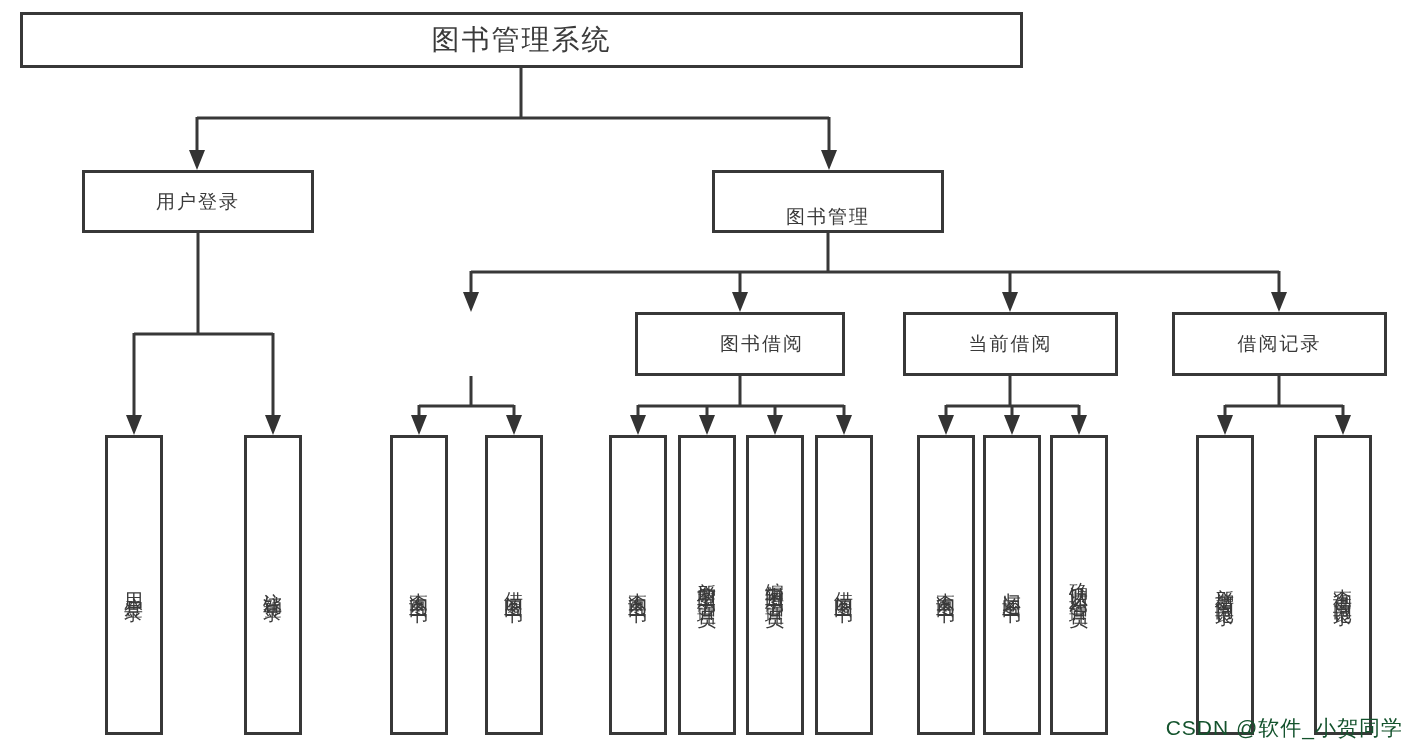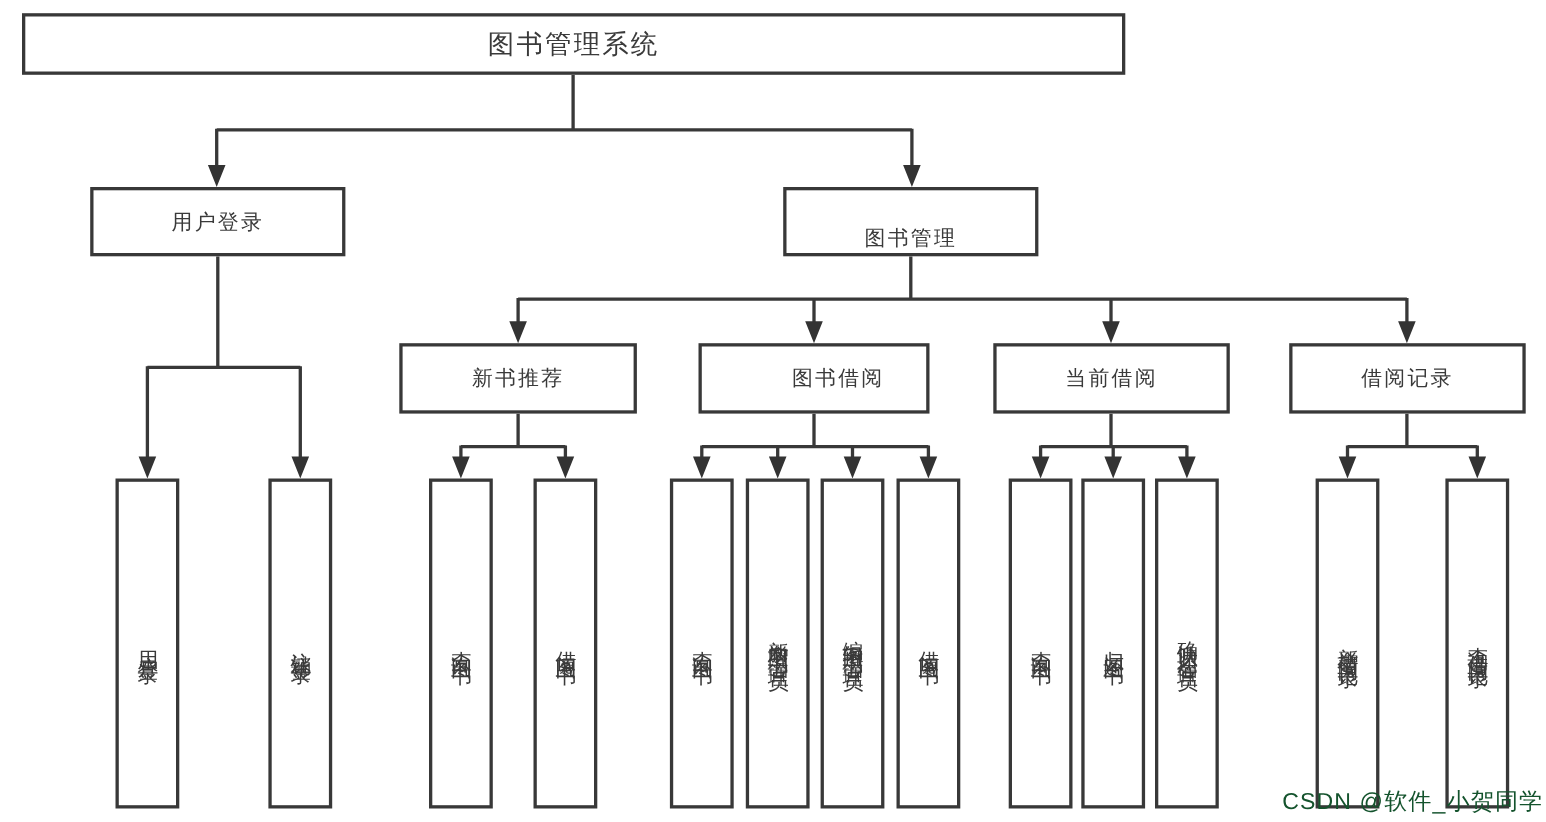--- a/index.html
+++ b/index.html
@@ -10,21 +10,21 @@
   .wires { position:absolute; left:0; top:0; }
   .box {
     position:absolute; box-sizing:border-box; border:3px solid #383838;
     background:#ffffff; display:flex; align-items:center; justify-content:center;
     font-size:19px; color:#3a3a3a; letter-spacing:2px; z-index:2;
   }
   .leaf span {
     writing-mode:vertical-rl; letter-spacing:4px; font-size:19px; line-height:1;
   }
   
-  .n-root   { left:20px;   top:12px;  width:1003px; height:56px; font-size:24px; }
+  .n-root   { left:20px;   top:12px;  width:1003px; height:56px; font-size:28px; }
   .n-login  { left:82px;   top:170px; width:232px;  height:63px; }
   .n-mgmt   { left:712px;  top:170px; width:232px;  height:63px;align-items:flex-end; }
   .n-newrec { left:363px;  top:312px; width:216px;  height:64px; }
   .n-borrow { left:635px;  top:312px; width:210px;  height:64px;padding-left:44px; }
   .n-current{ left:903px;  top:312px; width:215px;  height:64px; }
   .n-record { left:1172px; top:312px; width:215px;  height:64px; }
   
   .leaf { top:435px; width:58px; height:300px; }
   .l-a1 { left:105px; }  .l-a2 { left:244px; }
   .l-b1 { left:390px; }  .l-b2 { left:485px; }
@@ -101,23 +101,20 @@
     <span>图书管理系统</span>
   </div>
 
   <div class="box n-login">
     <span>用户登录</span>
   </div>
   <div class="box n-mgmt">
     <span>图书管理</span>
   </div>
 
-  <div class="box n-newrec">
-    <span>新书推荐</span>
-  </div>
   <div class="box n-borrow">
     <span>图书借阅</span>
   </div>
   <div class="box n-record">
     <span>借阅记录</span>
   </div>
   <div class="box n-current">
     <span>当前借阅</span>
   </div>
 

